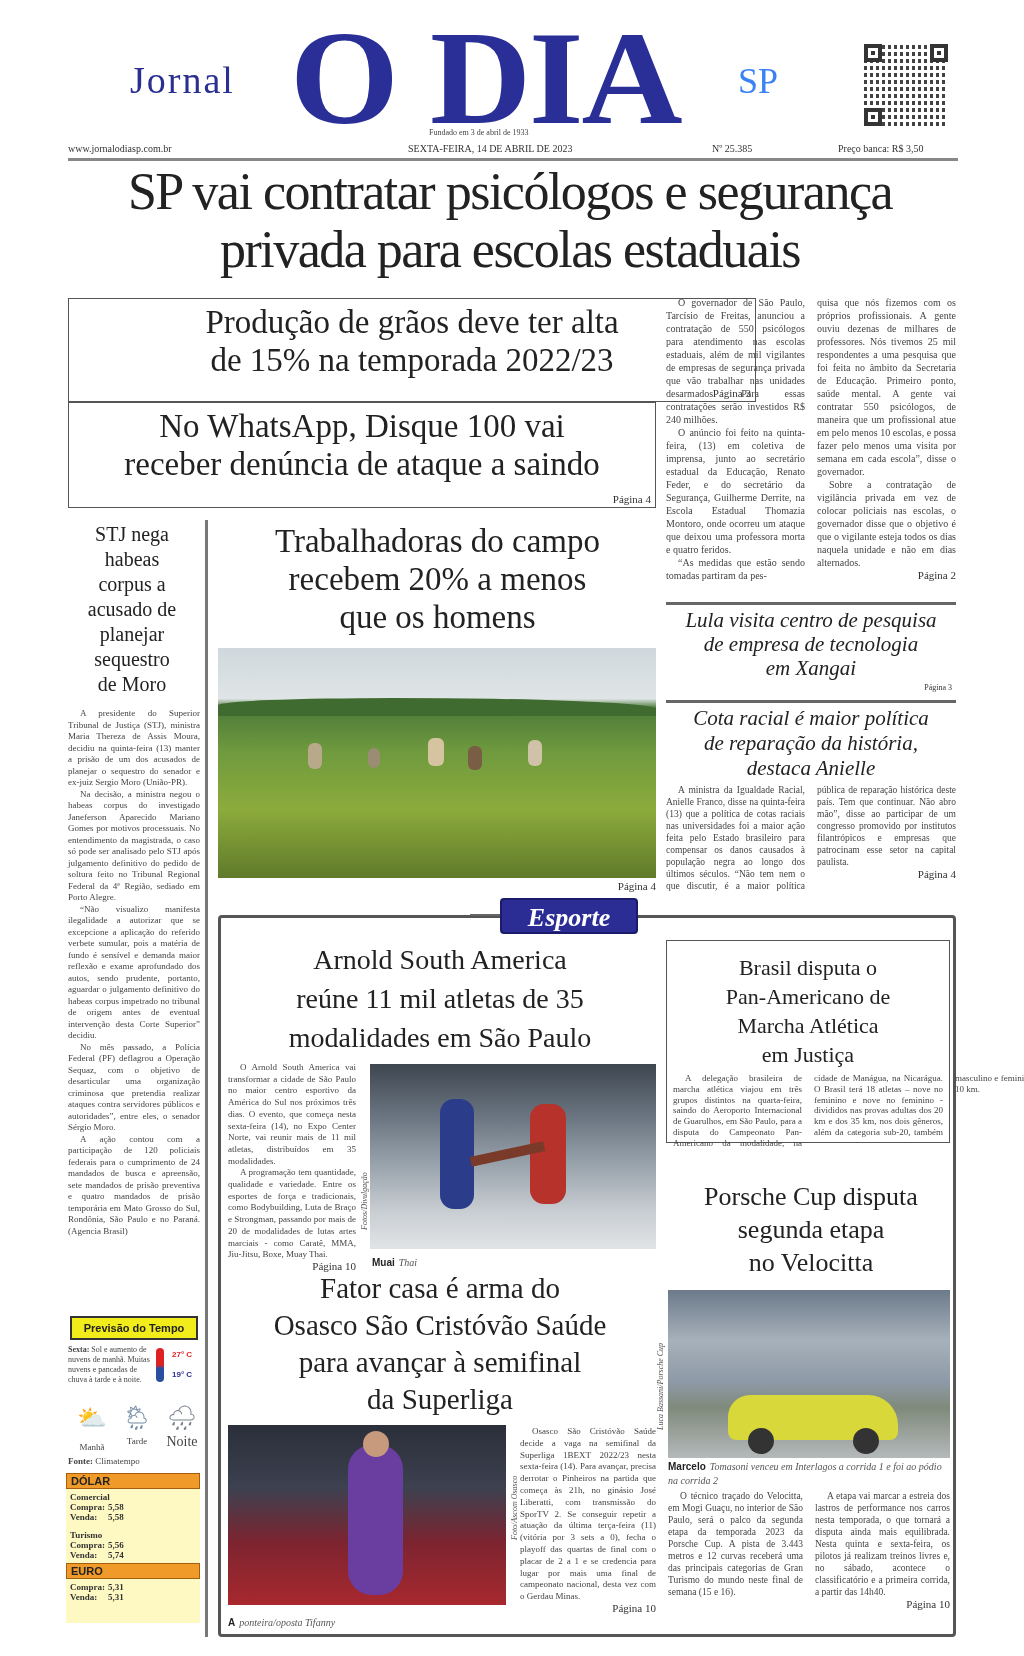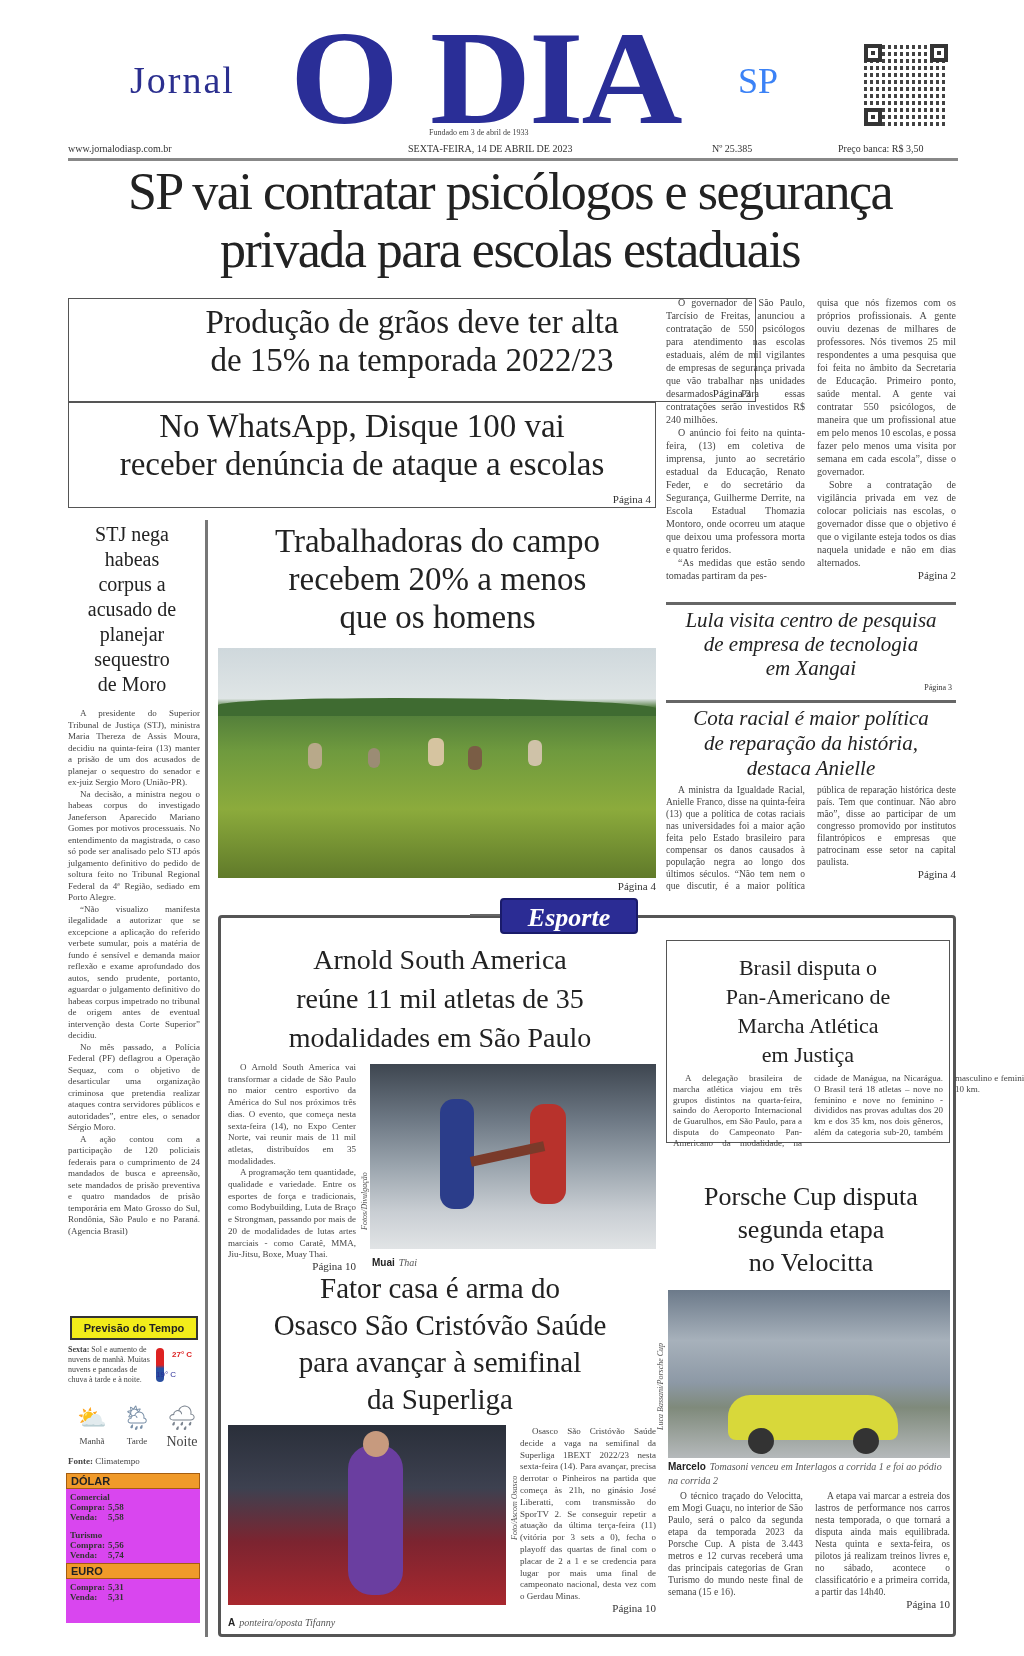--- a/index.html
+++ b/index.html
@@ -30,21 +30,21 @@
 .hline{background:#666;height:3px}
 .photo{overflow:hidden}
 .credit{font-size:8px;color:#555;writing-mode:vertical-rl;transform:rotate(180deg);font-style:italic}
 .capb{font-family:"Liberation Sans",sans-serif;font-weight:bold;font-size:10px;color:#222}
 .capi{font-style:italic;font-size:10px;color:#555}
 .esporte{left:500px;top:898px;width:138px;height:36px;background:#2b2c94;border-radius:4px;color:#fff;font-style:italic;font-weight:bold;font-size:26px;text-align:center;line-height:36px;border:2px solid #1a1b6a}
 .sport-frame{left:218px;top:915px;width:738px;height:722px;border:3px solid #555;border-radius:4px}
 
 .weather-head{left:70px;top:1316px;width:128px;height:24px;background:#f2ec1a;border:2px solid #333;font-family:"Liberation Sans",sans-serif;font-weight:bold;font-size:11px;text-align:center;line-height:20px;color:#222}
 .fx{font-family:"Liberation Sans",sans-serif}
-.fx-panel{left:66px;top:1473px;width:134px;height:150px;background:#d946ef}
+.fx-panel{left:66px;top:1473px;width:134px;height:150px;background:#fef9c3}
 .fx-head{background:#f09a2a;border:1px solid #a55d10;font-family:"Liberation Sans",sans-serif;font-weight:bold;font-size:11px;color:#222;padding-left:4px;height:16px;line-height:15px}
 .fx-row{font-size:9px;font-weight:bold;color:#333;display:flex;line-height:10px}
 .fx-row span:first-child{width:38px}
 </style>
 </head>
 <body>
 
 <div class="abs mast-jornal">Jornal</div>
 <div class="abs mast-title">O DIA</div>
 <div class="abs mast-sp">SP</div>
@@ -68,21 +68,21 @@
 <div class="abs box" style="left:68px;top:298px;width:688px;height:104px">
   <div class="news-title" style="font-size:33px;line-height:38px;margin-top:4px">
     <div>Produção de grãos deve ter alta</div>
     <div>de 15% na temporada 2022/23</div>
   </div>
   <div class="pg" style="position:absolute;right:4px;bottom:2px">Página 3</div>
 </div>
 <div class="abs box" style="left:68px;top:402px;width:588px;height:106px">
   <div class="news-title" style="font-size:33px;line-height:38px;margin-top:4px">
     <div>No WhatsApp, Disque 100 vai</div>
-    <div>receber denúncia de ataque a escolas</div>
+    <div>receber denúncia de ataque a saindo</div>
   </div>
   <div class="pg" style="position:absolute;right:4px;bottom:2px">Página 4</div>
 </div>
 
 <div class="abs body-txt col2" style="left:666px;top:296px;width:290px;height:300px">
   <p class="indent">O governador de São Paulo, Tarcísio de Freitas, anunciou a contratação de 550 psicólogos para atendimento nas escolas estaduais, além de mil vigilantes de empresas de segurança privada que vão trabalhar nas unidades desarmados. Para essas contratações serão investidos R$ 240 milhões.</p>
   <p class="indent">O anúncio foi feito na quinta-feira, (13) em coletiva de imprensa, junto ao secretário estadual da Educação, Renato Feder, e do secretário da Segurança, Guilherme Derrite, na Escola Estadual Thomazia Montoro, onde ocorreu um ataque que deixou uma professora morta e quatro feridos.</p>
   <p class="indent">“As medidas que estão sendo tomadas partiram da pes-</p>
   <p>quisa que nós fizemos com os próprios profissionais. A gente ouviu dezenas de milhares de professores. Nós tivemos 25 mil respondentes a uma pesquisa que foi feita no âmbito da Secretaria de Educação. Primeiro ponto, saúde mental. A gente vai contratar 550 psicólogos, de maneira que um profissional atue em pelo menos 10 escolas, e possa fazer pelo menos uma visita por semana em cada escola”, disse o governador.</p>
   <p class="indent">Sobre a contratação de vigilância privada em vez de colocar policiais nas escolas, o governador disse que o objetivo é que o vigilante esteja todos os dias naquela unidade e não em dias alternados.</p>
@@ -220,25 +220,25 @@
   <p class="pg">Página 10</p>
 </div>
 
 <div class="abs weather-head">Previsão do Tempo</div>
 <div class="abs body-txt" style="left:68px;top:1345px;width:82px;font-size:8px;line-height:10px;text-align:left">
   <b>Sexta:</b>
   <span>Sol e aumento de nuvens de manhã. Muitas nuvens e pancadas de chuva à tarde e à noite.</span>
 </div>
 <div class="abs" style="left:156px;top:1348px;width:8px;height:34px;background:linear-gradient(180deg,#d22 0%,#d22 50%,#2a4fa0 60%,#2a4fa0 100%);border-radius:4px"></div>
 <div class="abs fx" style="left:172px;top:1350px;font-size:8px;color:#d22;font-weight:bold">27° C</div>
-<div class="abs fx" style="left:156px;top:1370px;font-size:8px;color:#2a2e97;font-weight:normal">19° C</div>
+<div class="abs fx" style="left:172px;top:1370px;font-size:8px;color:#2a2e97;font-weight:bold">19° C</div>
 <div class="abs" style="left:72px;top:1405px;width:130px;display:flex;justify-content:space-between">
   <div style="width:40px;text-align:center">
     <div style="font-size:24px;line-height:26px;color:#c9b04a">⛅</div>
-    <div class="body-txt" style="text-align:center;font-size:9px;margin-top:4px">Manhã</div>
+    <div class="body-txt" style="text-align:center;font-size:9px;margin-top:10px">Manhã</div>
   </div>
   <div style="width:40px;text-align:center">
     <div style="font-size:24px;line-height:26px;color:#7a90a8">🌦</div>
     <div class="body-txt" style="text-align:center;font-size:9px;margin-top:4px">Tarde</div>
   </div>
   <div style="width:40px;text-align:center">
     <div style="font-size:24px;line-height:26px;color:#7c8590">🌧</div>
     <div class="body-txt" style="text-align:center;font-size:14px;margin-top:4px">Noite</div>
   </div>
 </div>

